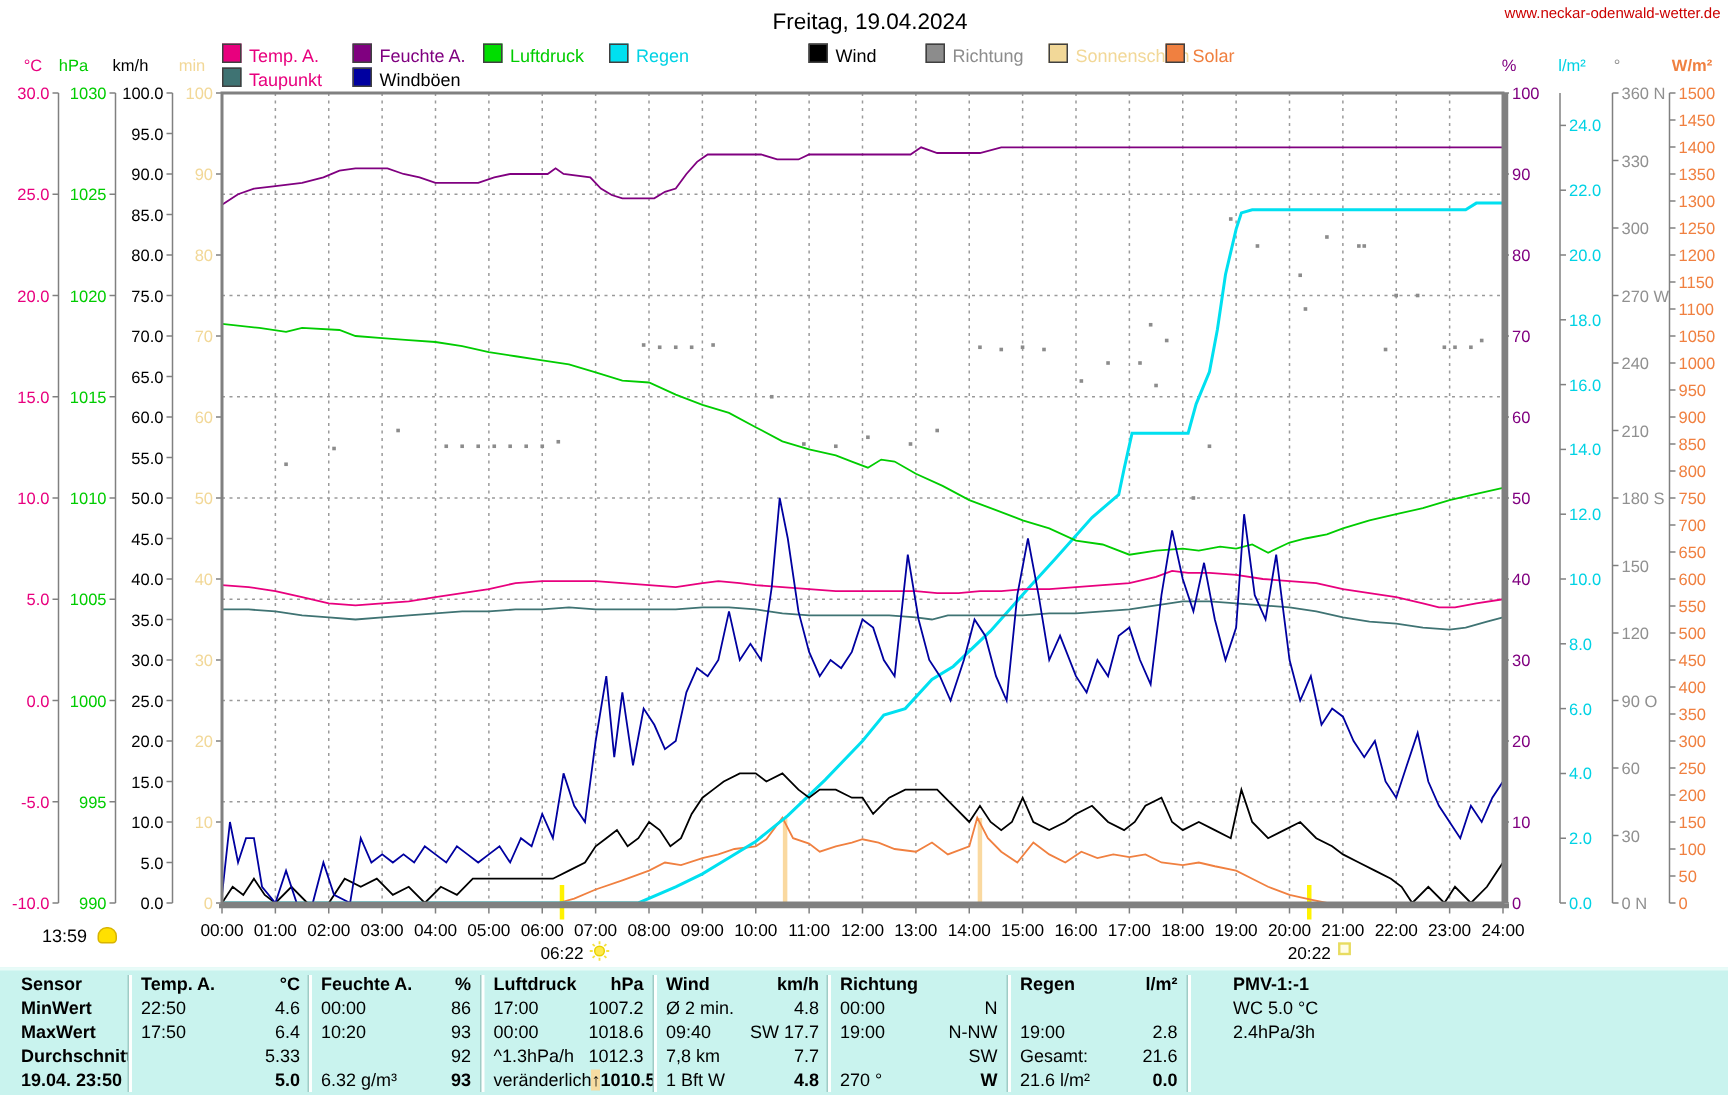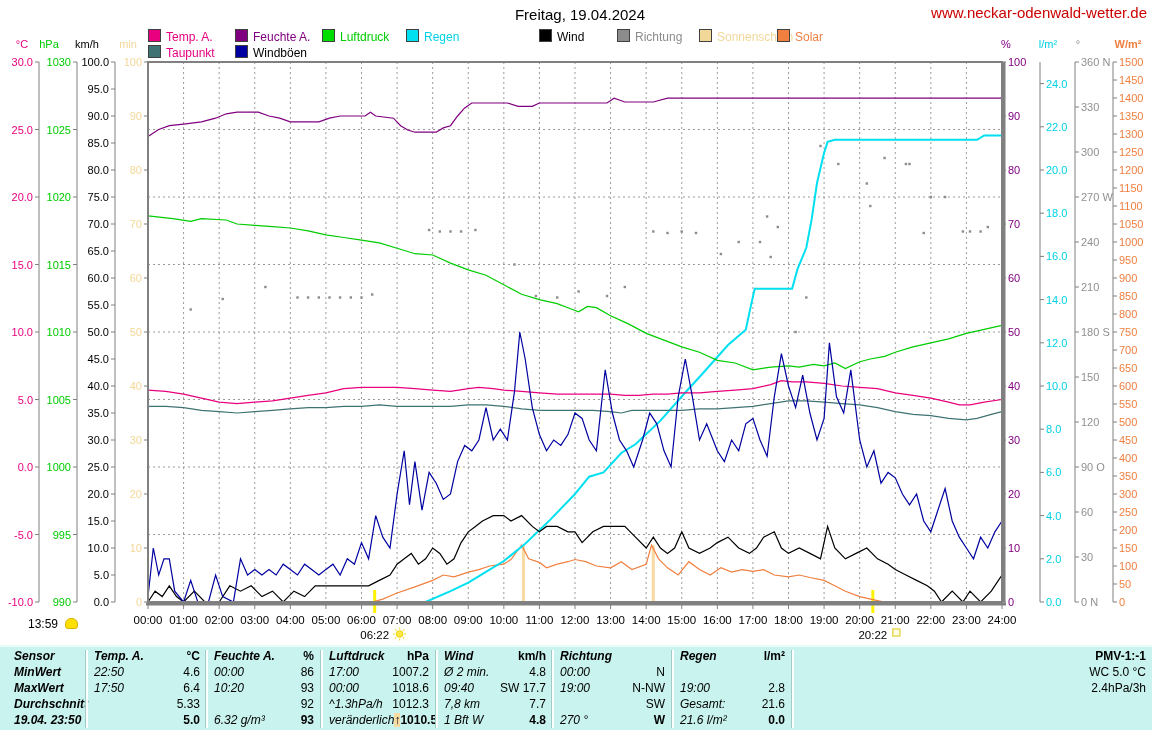--- a/index.html
+++ b/index.html
@@ -1,36 +1,36 @@
 <!DOCTYPE html>
 <html><head>
 <meta charset="utf-8">
 <style>
   html,body{margin:0;padding:0;background:#fff;}
   #screen{position:relative;width:1152px;height:730px;background:#ffffff;overflow:hidden;
           font-family:"Liberation Sans","DejaVu Sans",sans-serif;}
   .abs{position:absolute;}
   .title{top:6px;left:4px;width:100%;text-align:center;font-size:15px;color:#000;}
-  .url{top:4px;right:5px;font-size:15px;color:#cc0000;text-decoration:none;cursor:pointer;}
+  .url{top:4px;right:5px;font-size:10px;color:#cc0000;text-decoration:none;cursor:pointer;}
   .legend-item{position:absolute;height:14px;font-size:12px;white-space:nowrap;}
   .legend-box{display:inline-block;width:11px;height:11px;border:1px solid #404040;vertical-align:-1px;margin-right:5px;}
   .unit-label{position:absolute;top:38px;font-size:11px;transform:translateX(-50%);white-space:nowrap;}
   svg{pointer-events:none;}
   svg text{font-family:"Liberation Sans","DejaVu Sans",sans-serif;}
   .curtime{left:28px;top:617px;font-size:12px;color:#000;}
   .sunblob{display:inline-block;width:11px;height:9px;background:#FFE000;border:1px solid #D8B400;
            border-radius:6px 6px 3px 3px;margin-left:7px;vertical-align:-1px;}
   .ftable{position:absolute;left:0;top:645px;width:1152px;height:85px;background:#C9F3EE;border-top:2px solid #E8FBF8;box-sizing:border-box;}
   .panel{position:absolute;top:1px;height:82px;font-size:12px;color:#000;}
   .prow{height:16px;line-height:16px;display:flex;justify-content:space-between;padding:0 6px;white-space:nowrap;}
-  .prow .lc{text-align:left;font-style:italic;}
+  .prow .lc{text-align:left;}
   .prow .rc{text-align:right;}
   .b{font-weight:bold;}
   .vsep{position:absolute;top:3px;height:78px;width:2px;background:#FDFFFE;box-shadow:-1px 0 0 #9FCCC6;}
-  .pmvline{height:16px;line-height:16px;text-align:right;white-space:nowrap;}
+  .pmvline{height:16px;line-height:16px;text-align:left;white-space:nowrap;margin-left:28px;}
   .chip{background:#F6DCA2;font-weight:bold;}
 </style>
 </head>
 <body>
 
 <div id="screen">
   <svg id="chart" class="abs" style="left:0;top:0" width="1152" height="645">
       <line x1="183.58333333333331" y1="62" x2="183.58333333333331" y2="602" stroke="#9a9a9a" stroke-width="1" stroke-dasharray="2,3"></line>
       <line x1="219.16666666666666" y1="62" x2="219.16666666666666" y2="602" stroke="#9a9a9a" stroke-width="1" stroke-dasharray="2,3"></line>
       <line x1="254.75" y1="62" x2="254.75" y2="602" stroke="#9a9a9a" stroke-width="1" stroke-dasharray="2,3"></line>

